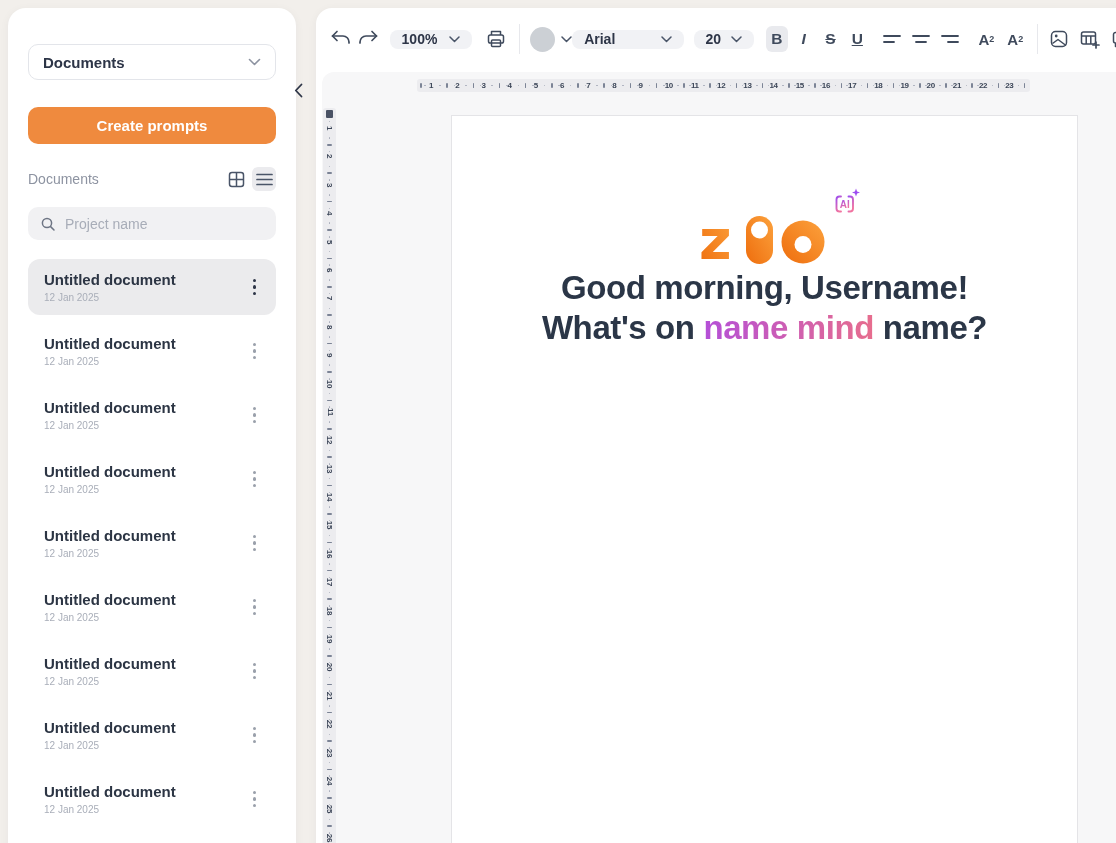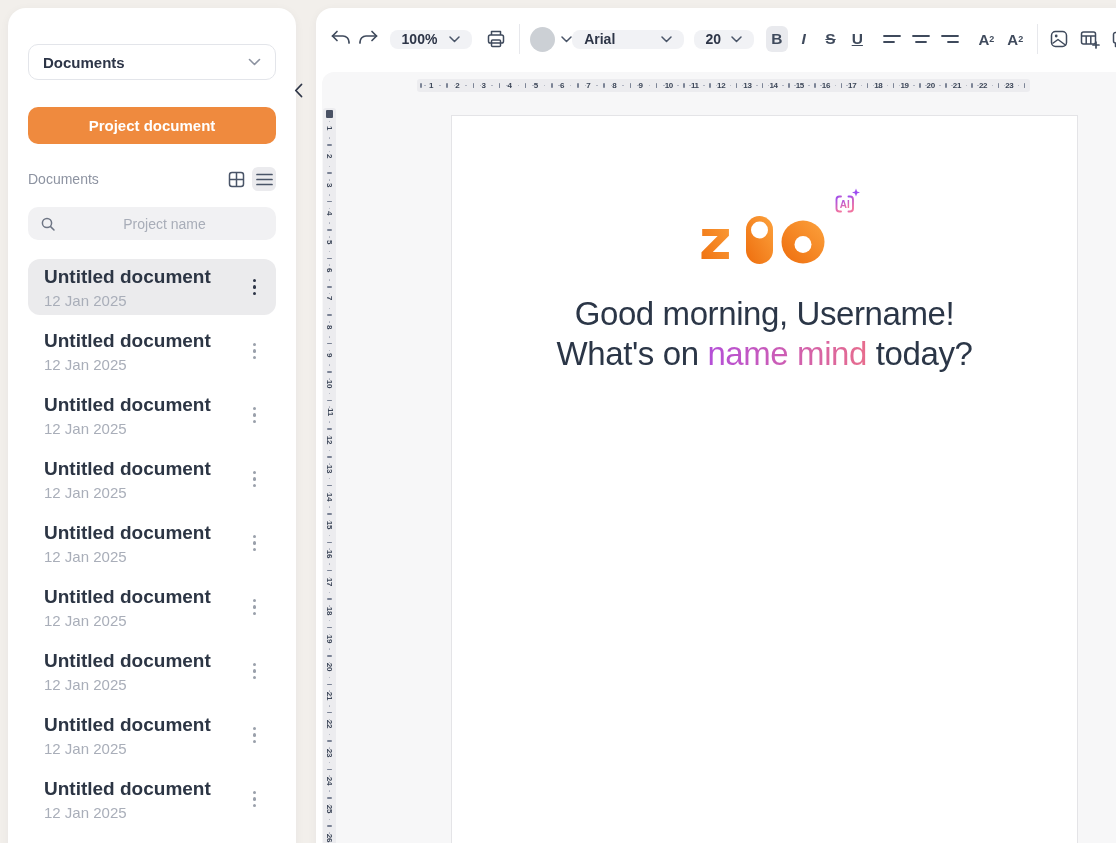--- a/index.html
+++ b/index.html
@@ -16,28 +16,28 @@
     font-size:15px; font-weight:700; color:#2d3547; width:100%; }
   .create-btn { margin-top:27px; width:100%; height:37px; border-radius:10px;
     background:#ef8a3e; color:#fff; font-size:15px; font-weight:700; }
   .section-row { margin-top:23px; display:flex; align-items:center; }
   .section-label { font-size:14px; color:#8d93a1; flex:1; }
   .view-btn { width:24px; height:24px; display:flex; align-items:center; justify-content:center; border-radius:6px; margin-left:4px; }
   .view-btn.active { background:#ebebee; }
   .search-box { margin-top:16px; height:33px; background:#f1f1f3; border-radius:10px;
     display:flex; align-items:center; padding:0 12px; gap:9px; }
   .search-box input { border:none; background:transparent; outline:none; font-size:14px;
-    color:#2d3547; width:100%; font-family:inherit;text-align:center; }
+    color:#2d3547; width:100%; font-family:inherit; }
   .search-box input::placeholder { color:#a8adb8; }
   .doc-list { margin-top:19px; }
   .doc-item { height:56px; border-radius:12px; margin-bottom:8px; padding:0 14px 0 16px;
     display:flex; align-items:center; justify-content:space-between; cursor:pointer; }
   .doc-item.selected { background:#ebebed; }
-  .doc-title { font-size:19px; font-weight:700; color:#2c3544; }
-  .doc-date { font-size:15px; color:#a9aeb9; margin-top:4px; }
+  .doc-title { font-size:15px; font-weight:700; color:#2c3544; }
+  .doc-date { font-size:10px; color:#a9aeb9; margin-top:4px; }
   .kebab { display:flex; flex-direction:column; gap:3px; padding:4px 6px; }
   .kebab i { width:3.2px; height:3.2px; border-radius:50%; background:#9aa0ab; }
   .doc-item.selected .kebab i { background:#2d3547; }
 
   
   .collapse-handle { position:absolute; left:290px; top:80px; width:16px; height:20px;
     display:flex; align-items:center; justify-content:center; }
 
   
   .main { position:absolute; left:316px; top:8px; width:816px; height:852px;
@@ -73,42 +73,42 @@
   i.dot { width:1.5px; height:1.5px; background:#a9aebc; border-radius:50%; display:block; }
   i.tick { width:1.5px; height:5px; background:#7c8496; border-radius:1px; display:block; }
   .ruler.v i.tick { width:5px; height:1.5px; }
   .vmarker { width:7px; height:8px; background:#4a5264; border-radius:1px; }
 
   .page { position:absolute; left:129px; top:43px; width:627px; height:900px;
     background:#fff; border:1px solid #e4e4e7; text-align:center; }
 
   
   .logo-wrap { margin-top:92px; display:inline-flex; position:relative; }
-  .greeting { margin-top:26px; font-size:33px; line-height:40px; font-weight:400;
+  .greeting { font-size:33px; line-height:40px; font-weight:700;
     color:#2b3647; letter-spacing:-0.4px;text-align:center; }
   .hl { background:linear-gradient(90deg,#b44fd8,#e76d8d);
     -webkit-background-clip:text; background-clip:text; color:transparent; }
   .subtitle { margin-top:13px; font-size:13.5px; line-height:19px; color:#99a0ac; font-weight:500; }
 
   svg { display:block; }
 </style>
 </head>
 <body>
 
 <aside class="sidebar">
   <button class="collection-select">
     <span>Documents</span>
     <span>
       <svg width="13" height="8" viewBox="0 0 13 8">
           <path d="M1.5 1.5 L6.5 6.5 L11.5 1.5" fill="none" stroke="#8d93a1" stroke-width="1.6" stroke-linecap="round" stroke-linejoin="round"></path>
         </svg>
     </span>
   </button>
 
-  <button class="create-btn">Project document</button>
+  <button class="create-btn">Create prompts</button>
 
   <div class="section-row">
     <span class="section-label">Documents</span>
     <button class="view-btn">
       <span>
         <svg width="17" height="17" viewBox="0 0 17 17">
             <rect x="1.5" y="1.5" width="14" height="14" rx="2.5" fill="none" stroke="#4a5568" stroke-width="1.5"></rect>
             <path d="M8.5 1.5 V15.5 M1.5 8.5 H15.5" stroke="#4a5568" stroke-width="1.5"></path>
           </svg>
       </span>
@@ -710,18 +710,18 @@
           </defs>
           <path d="M10 8.5 H8.5 Q5.5 8.5 5.5 11.5 V20.5 Q5.5 23.5 8.5 23.5 H10" fill="none" stroke="url(#bg)" stroke-width="1.9" stroke-linecap="round"></path>
           <path d="M17.5 8.5 H19 Q22 8.5 22 11.5 V20.5 Q22 23.5 19 23.5 H17.5" fill="none" stroke="url(#bg)" stroke-width="1.9" stroke-linecap="round"></path>
           <text x="13.8" y="19.5" text-anchor="middle" font-family="Liberation Sans, sans-serif" font-size="10" font-weight="700" fill="url(#bg)">AI</text>
           <path d="M25 0.5 L26.1 3.4 L29 4.5 L26.1 5.6 L25 8.5 L23.9 5.6 L21 4.5 L23.9 3.4 Z" fill="#9d4df0"></path>
         </svg>
       </div>
 
       <h1 class="greeting">
         <span>Good morning, Username!</span><br>
-        <span>What's on </span><span class="hl">name mind</span><span> today?</span>
+        <span>What's on </span><span class="hl">name mind</span><span> name?</span>
       </h1>
 
     </div>
   </div>
 </main>
 
 </body></html>

